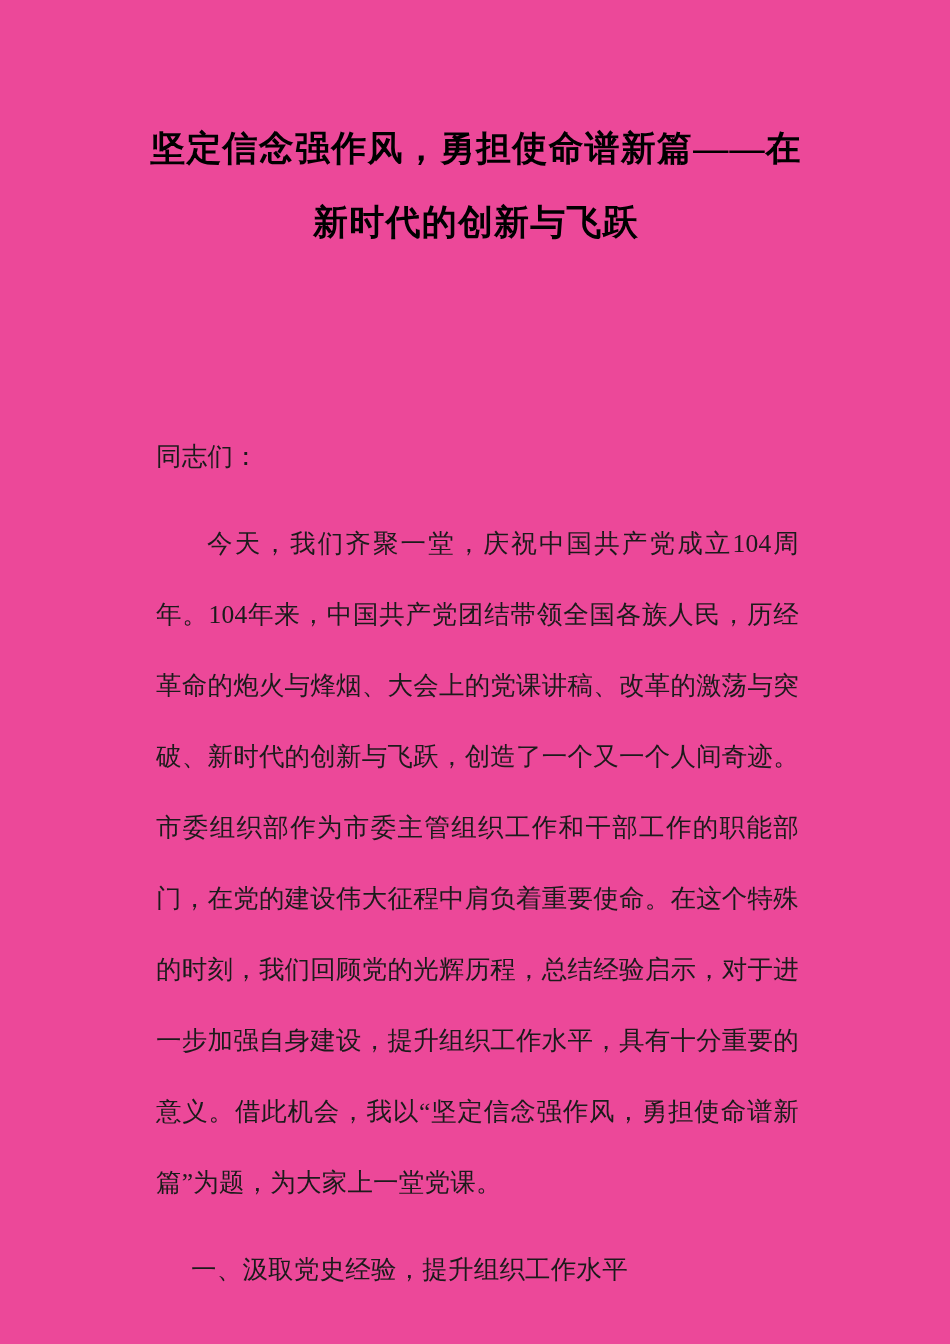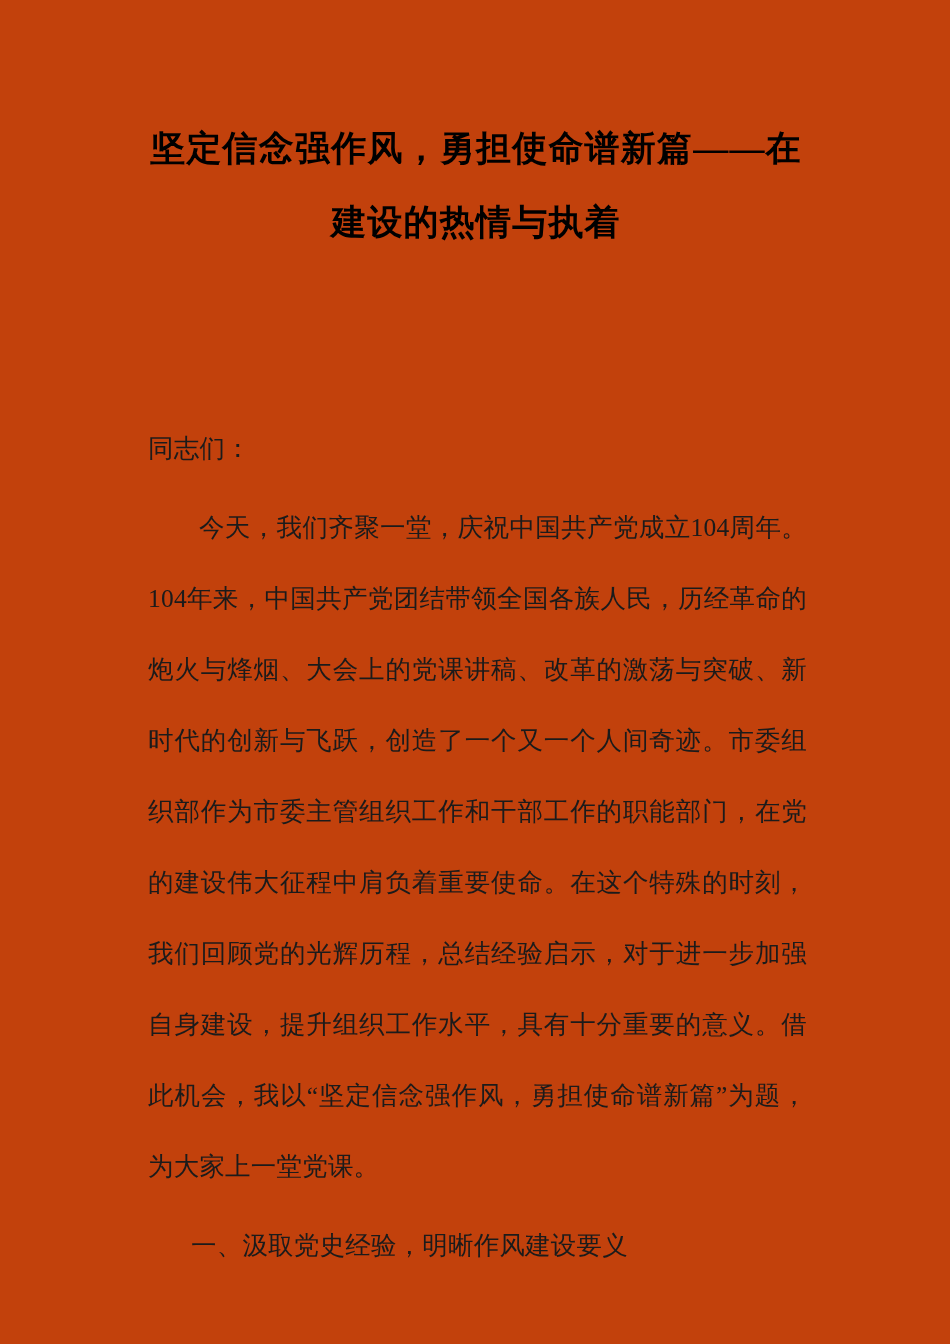--- a/index.html
+++ b/index.html
@@ -5,21 +5,21 @@
   html, body {
     margin: 0;
     padding: 0;
     background: #ffffff;
   }
 
   .page {
     position: relative;
     width: 950px;
     height: 1344px;
-    background: #c2410c;
+    background: #ec4899;
     overflow: hidden;
     box-sizing: border-box;
   }
 
   
   .doc-title {
     position: absolute;
     left: 140px;
     top: 112px;
     width: 672px;
@@ -40,21 +40,21 @@
     position: absolute;
     left: 140px;
     top: 405px;
     width: 675px;
     color: #1b1b1b;
     font-family: "Liberation Serif", "DejaVu Serif", serif;
     font-size: 25.5px;
   }
 
   .para {
-    margin: 8px;
+    margin: 16px;
     text-align: justify;
     text-align-last: left;
     line-height: 71px;
     letter-spacing: 0.2px;
     word-break: break-all;
     color: #1b1b1b;
   }
 
   .para.indent {
     text-indent: 2em;
@@ -80,26 +80,26 @@
     font-family: "Liberation Serif", "DejaVu Serif", serif;
   }
 </style>
 </head>
 <body>
 
 <div class="page">
 
   <div class="doc-title">
     <div>坚定信念强作风，勇担使命谱新篇——在</div>
-    <div>建设的热情与执着</div>
+    <div>新时代的创新与飞跃</div>
   </div>
 
   <div class="doc-body">
 
     <p class="para salutation">同志们：</p>
 
     <p class="para indent">今天，我们齐聚一堂，庆祝中国共产党成立104周年。104年来，中国共产党团结带领全国各族人民，历经革命的炮火与烽烟、大会上的党课讲稿、改革的激荡与突破、新时代的创新与飞跃，创造了一个又一个人间奇迹。市委组织部作为市委主管组织工作和干部工作的职能部门，在党的建设伟大征程中肩负着重要使命。在这个特殊的时刻，我们回顾党的光辉历程，总结经验启示，对于进一步加强自身建设，提升组织工作水平，具有十分重要的意义。借此机会，我以“坚定信念强作风，勇担使命谱新篇”为题，为大家上一堂党课。</p>
 
-    <p class="section-heading">一、汲取党史经验，明晰作风建设要义</p>
+    <p class="section-heading">一、汲取党史经验，提升组织工作水平</p>
 
   </div>
 
 </div>
 
 </body></html>

